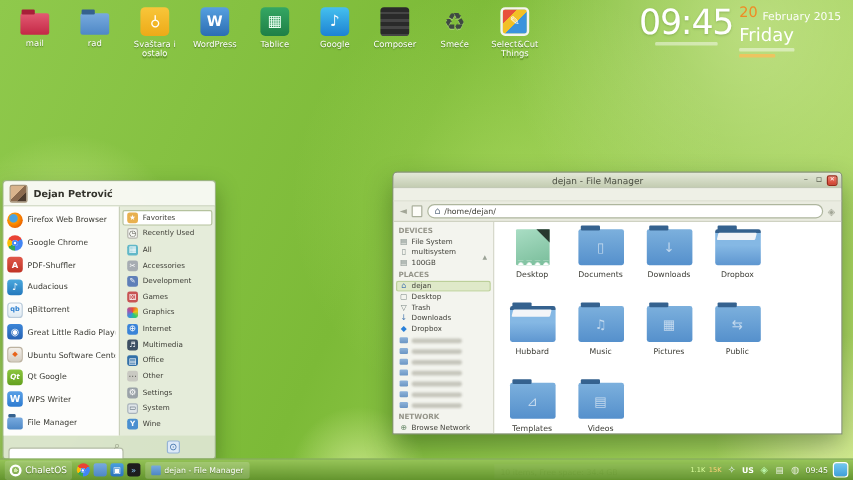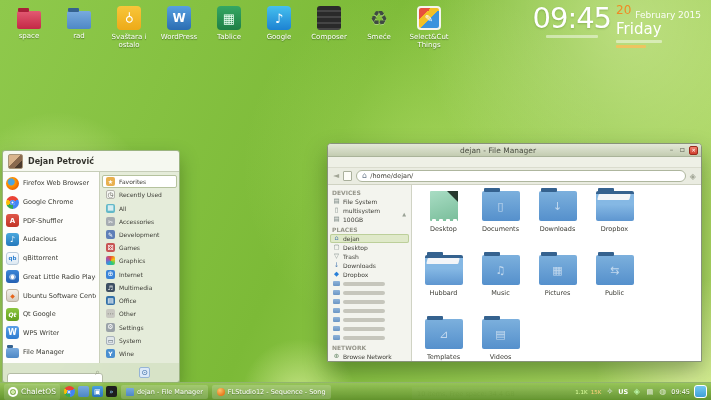--- a/index.html
+++ b/index.html
@@ -194,21 +194,21 @@
   .tray-time{font-size:6.5px;color:#fff;text-shadow:0 1px 1px rgba(30,60,10,.45)}
   .show-desktop{width:13px;height:13px;border-radius:3px;border:1px solid #fff;background:linear-gradient(#74c8f0,#3f9fd8);cursor:pointer}
 </style>
 </head>
 <body>
 
 <div class="desktop-row">
 
 <div class="dcell">
       <span class="dicon ic-folder-red"></span>
-      <span class="dlabel">space</span>
+      <span class="dlabel">mail</span>
     </div>
     <div class="dcell">
       <span class="dicon ic-folder-blue"></span>
       <span class="dlabel">rad</span>
     </div>
     <div class="dcell">
       <span class="dicon ic-keep"></span>
       <span class="dlabel">Svaštara i ostalo</span>
     </div>
     <div class="dcell">
@@ -577,24 +577,20 @@
   <span class="qicon ic-q-chrome"></span>
       <span class="qicon ic-q-folder"></span>
       <span class="qicon ic-q-gallery"></span>
       <span class="qicon ic-q-console"></span>
     </div>
   <div style="display:flex;gap:4px;min-width:0">
 
   <div class="taskbtn">
         <span class="tbicon ic-t-files"></span>
         <span class="tblabel">dejan - File Manager</span>
-      </div>
-      <div class="taskbtn">
-        <span class="tbicon ic-t-fruit"></span>
-        <span class="tblabel">FLStudio12 - Sequence - Song</span>
       </div>
     </div>
   <div class="tb-spacer"></div>
   <div class="net-monitor">
     <span class="net-up">1.1K</span>
     <span class="net-down">15K</span>
   </div>
   <span class="tray-icon ic-tray-dropbox"></span>
   <span class="kbd-layout">US</span>
   <span class="tray-icon ic-tray-shield"></span>

